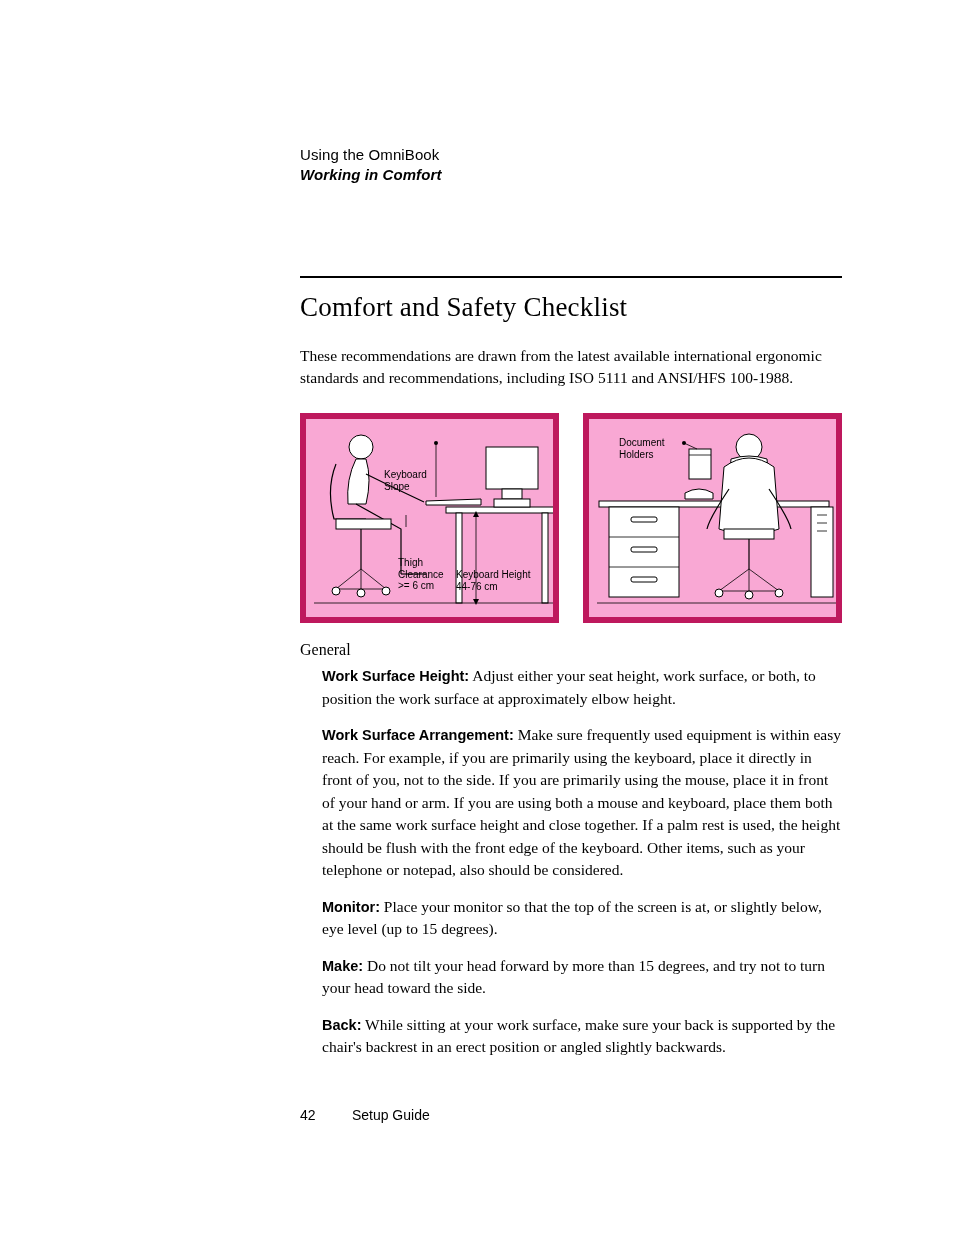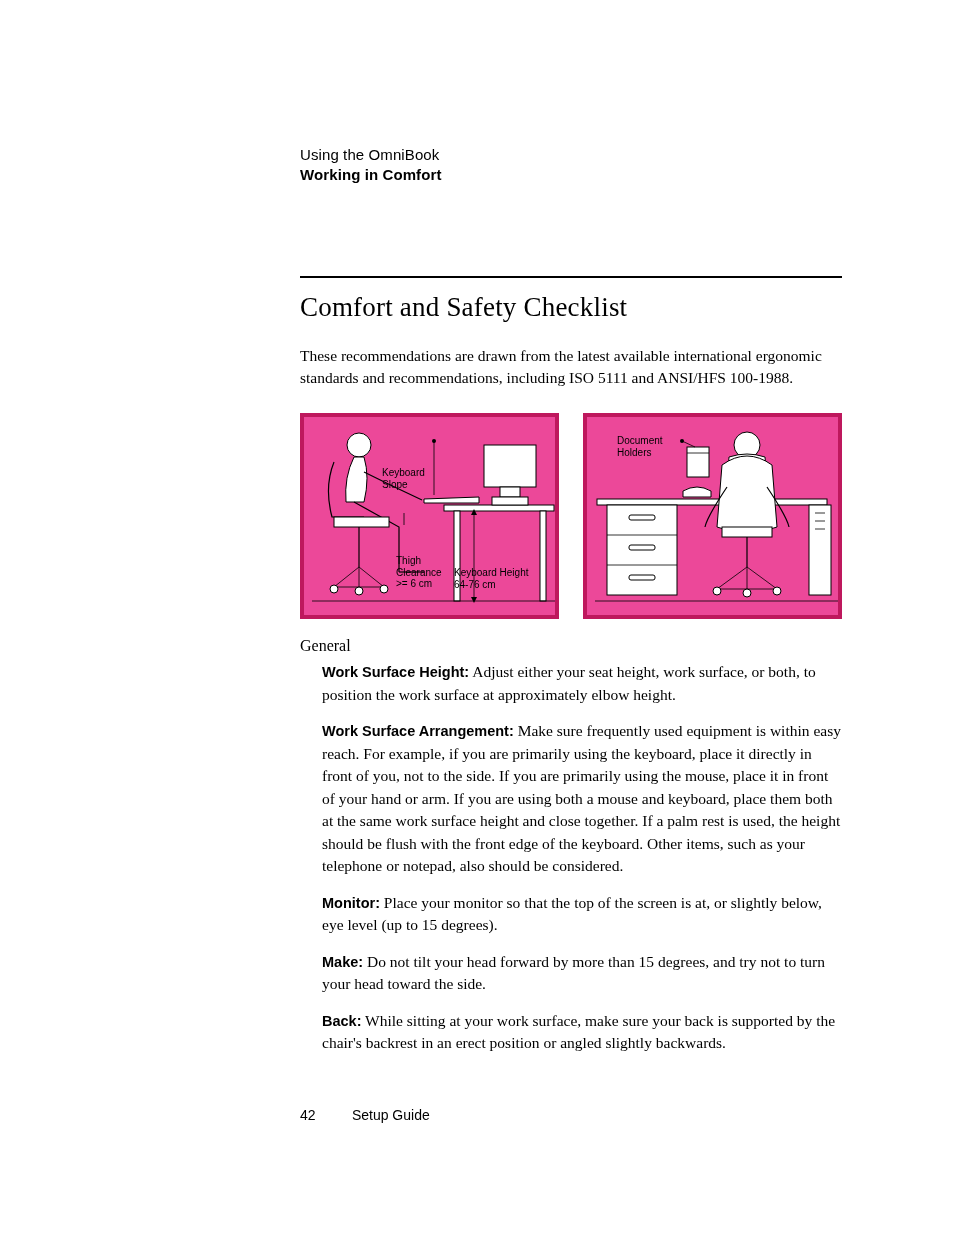--- a/index.html
+++ b/index.html
@@ -18,20 +18,21 @@
   }
   .running-head {
     font-family: "Helvetica Neue", Helvetica, Arial, sans-serif;
     font-size: 15px;
     line-height: 1.35;
     font-weight: 300;
     letter-spacing: 0.1px;
   }
   .running-head .bold {
     font-weight: 700;
+    font-style: italic;
   }
   .rule {
     border: 0;
     border-top: 2px solid #000;
     margin: 90px 0 14px 0;
   }
   h1.section-title {
     font-family: Georgia, "Times New Roman", serif;
     font-weight: 400;
     font-size: 27px;
@@ -42,22 +43,22 @@
     font-size: 15.5px;
     line-height: 1.45;
     margin: 0 0 24px 0;
   }
   .figure-row {
     display: flex;
     gap: 24px;
     margin-bottom: 18px;
   }
   .figure-box {
-    border: 4px solid #be185d;
-    background: #ec4899;
+    border: 6px solid #be185d;
+    background: #f9a8d4;
     height: 198px;
     position: relative;
     overflow: hidden;
   }
   .figure-box.left  { width: 260px; }
   .figure-box.right { width: 260px; }
   .figlabel {
     position: absolute;
     font-family: Arial, Helvetica, sans-serif;
     font-size: 10px;
@@ -155,21 +156,21 @@
 
         <path d="M130 24 L130 78" class="thin"></path>
         <circle cx="130" cy="24" r="2" fill="#000"></circle>
       </svg>
       <div class="figlabel" style="left:78px; top:30px; white-space:pre;margin-top:20px;">Keyboard
 Slope</div>
       <div class="figlabel" style="left:92px; top:138px; white-space:pre;">Thigh
 Clearance
 &gt;= 6 cm</div>
       <div class="figlabel" style="left:150px; top:150px; white-space:pre;">Keyboard Height
-64-76 cm</div>
+44-76 cm</div>
     </div>
 
     <div class="figure-box right">
       <svg viewBox="0 0 260 198" width="260" height="198">
 
         <rect x="10" y="82" width="230" height="6" class="fillw"></rect>
 
         <rect x="20" y="88" width="70" height="90" class="fillw"></rect>
         <line x1="20" y1="118" x2="90" y2="118" class="thin"></line>
         <line x1="20" y1="148" x2="90" y2="148" class="thin"></line>

